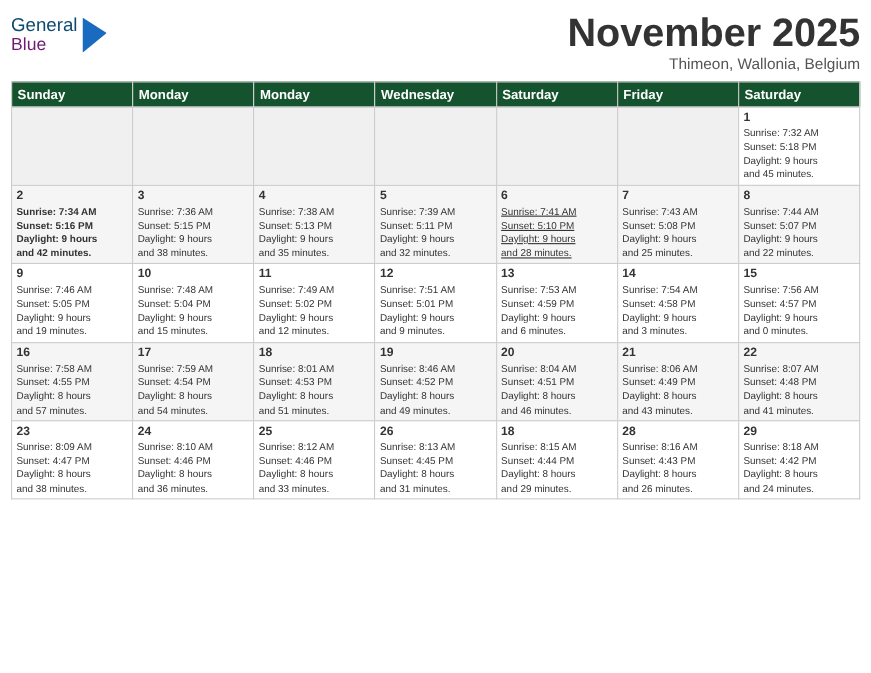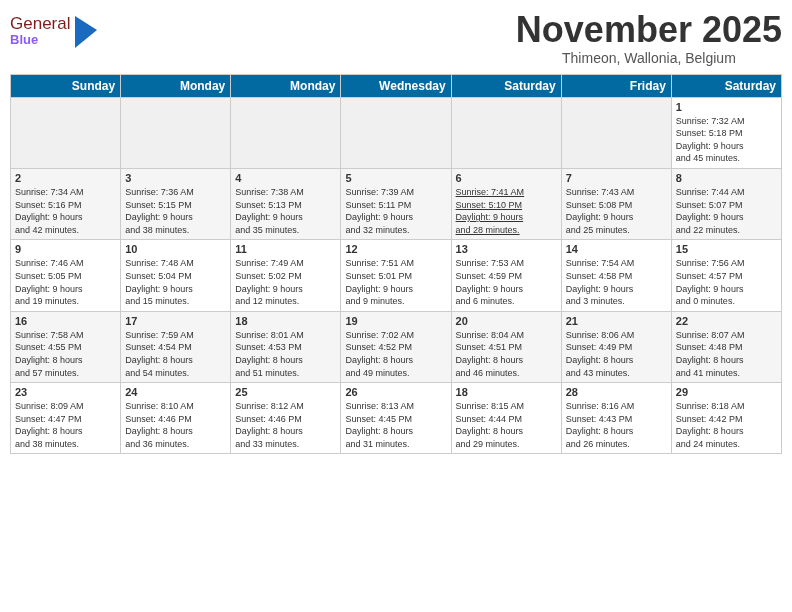--- a/index.html
+++ b/index.html
@@ -21,41 +21,41 @@
       justify-content: space-between;
       align-items: flex-start;
       margin-bottom: 8px;
     }
     .logo {
       display: flex;
       align-items: center;
       gap: 4px;
     }
     .title-area {
-      text-align: center;
+      text-align: right;
     }
     .month-title {
       font-size: 36px;
       font-weight: bold;
       color: #333;
       line-height: 1.1;
     }
     .subtitle {
       font-size: 14px;
       color: #555;
     }
     .calendar {
       width: 100%;
       border-collapse: collapse;
       border: 1px solid #ccc;
     }
     .calendar th {
-      background: #0369a1;
+      background: #14532d;
       color: #fff;
-      text-align: right;
+      text-align: left;
       padding: 4px 5px;
       font-size: 12px;
       font-weight: bold;
       border: 1px solid #ccc;
     }
     .calendar td {
       vertical-align: top;
       border: 1px solid #ccc;
       padding: 3px 4px;
       width: calc(100% / 7);
@@ -86,22 +86,22 @@
     }
   </style>
 </head>
 <body>
 
 <div class="page">
   <div class="header">
     <div class="logo">
       <div style="display:flex;align-items:center;">
         <div style="line-height:1.15;">
-          <div style="font-size:17px;color:#7f1d1d;font-weight:normal;">General</div>
-          <div style="font-size:13px;color:#8b5cf6;font-weight:bold;">Blue</div>
+          <div style="font-size:17px;color:#0c4a6e;font-weight:normal;">General</div>
+          <div style="font-size:16px;color:#701a75;font-weight:normal;">Blue</div>
         </div>
         <div style="margin-left:5px;margin-top:2px;">
           <svg width="22" height="36" viewBox="0 0 22 36">
             <polygon points="0,4 22,18 0,36" fill="#1a6abf"></polygon>
           </svg>
         </div>
       </div>
     </div>
     <div class="title-area">
       <div class="month-title">November 2025</div>
@@ -134,21 +134,21 @@
             <span class="day-num">1</span>
             <div class="day-info" style="white-space: pre-line;">Sunrise: 7:32 AM
 Sunset: 5:18 PM
 Daylight: 9 hours
 and 45 minutes.</div>
           </td>
         </tr>
         <tr>
           <td class="alt">
             <span class="day-num">2</span>
-            <div class="day-info" style="white-space: pre-line;">Sunrise: 7:34 AM
+            <div class="day-info" style="white-space: pre-line; font-weight: bold;">Sunrise: 7:34 AM
 Sunset: 5:16 PM
 Daylight: 9 hours
 and 42 minutes.</div>
           </td>
           <td class="alt">
             <span class="day-num">3</span>
             <div class="day-info" style="white-space: pre-line;">Sunrise: 7:36 AM
 Sunset: 5:15 PM
 Daylight: 9 hours
 and 38 minutes.</div>
@@ -257,21 +257,21 @@
           </td>
           <td class="alt">
             <span class="day-num">18</span>
             <div class="day-info" style="white-space: pre-line;">Sunrise: 8:01 AM
 Sunset: 4:53 PM
 Daylight: 8 hours
 and 51 minutes.</div>
           </td>
           <td class="alt">
             <span class="day-num">19</span>
-            <div class="day-info" style="white-space: pre-line;">Sunrise: 7:02 AM
+            <div class="day-info" style="white-space: pre-line;">Sunrise: 8:46 AM
 Sunset: 4:52 PM
 Daylight: 8 hours
 and 49 minutes.</div>
           </td>
           <td class="alt">
             <span class="day-num">20</span>
             <div class="day-info" style="white-space: pre-line;">Sunrise: 8:04 AM
 Sunset: 4:51 PM
 Daylight: 8 hours
 and 46 minutes.</div>

